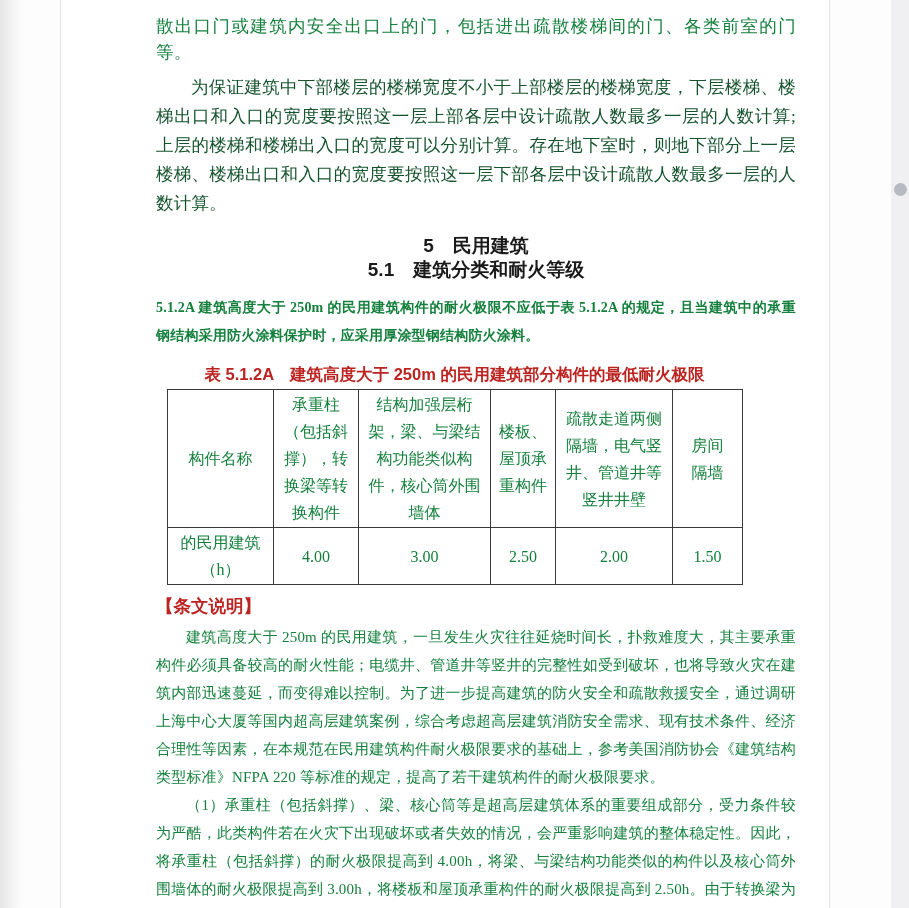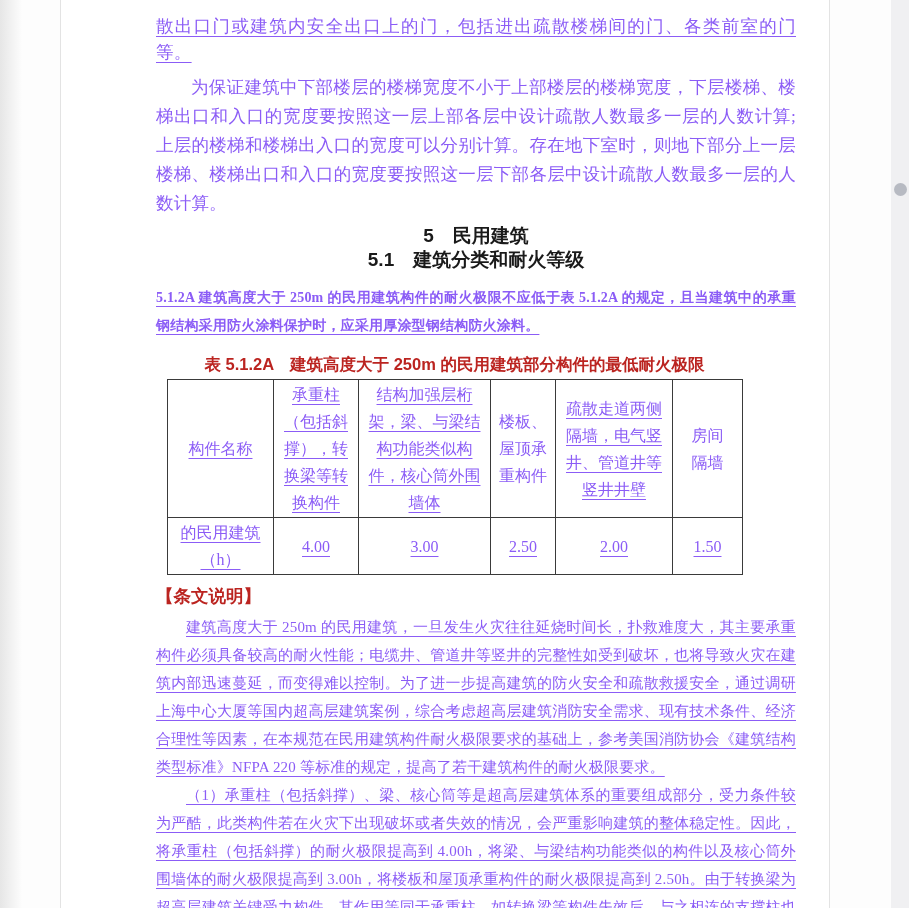--- a/index.html
+++ b/index.html
@@ -28,45 +28,44 @@
     position:absolute;right:0;top:0;width:18px;height:908px;
     background:#f0f0f2;
   }
   .scroll-thumb{
     position:absolute;left:3px;top:183px;width:13px;height:13px;
     border-radius:50%;background:#b7bac2;
   }
 
   
   .red{
-    color:#8b5cf6;
-    text-decoration:underline;
+    color:#15803d;
     text-decoration-thickness:1px;
     text-underline-offset:4px;
   }
   .red-bold{
     color:#bb2420;font-weight:bold;
     text-decoration-thickness:1.5px;
     text-underline-offset:4px;
   }
   .intro-line{
     font-size:17.5px;line-height:26px;letter-spacing:.3px;
     margin:0;text-align:justify;
   }
   .black-para{
     font-size:17.5px;line-height:29px;letter-spacing:.2px;
-    color:#8b5cf6;text-align:justify;text-indent:2em;
+    color:#14532d;text-align:justify;text-indent:2em;
     margin:8px 0 0 0;
   }
   .chapter-heading,.section-heading{
     font-family:"Liberation Sans","DejaVu Sans",sans-serif;
     font-weight:bold;color:#1a1a1a;text-align:center;
     font-size:19px;line-height:24px;margin:0;
   }
-  .chapter-heading{margin-top:6px;}
+  .chapter-heading{margin-top:16px;}
   .section-heading{}
   .clause-para{
     font-size:14px;line-height:28px;letter-spacing:.2px;
     font-weight:600;text-align:justify;margin:12px 0 14px 0;
   }
   .table-area{width:575px;margin-left:11px;}
   .table-title{
     font-family:"Liberation Sans","DejaVu Sans",sans-serif;
     font-size:16.5px;line-height:21px;text-align:center;margin:7px 0 0 0;
   }

